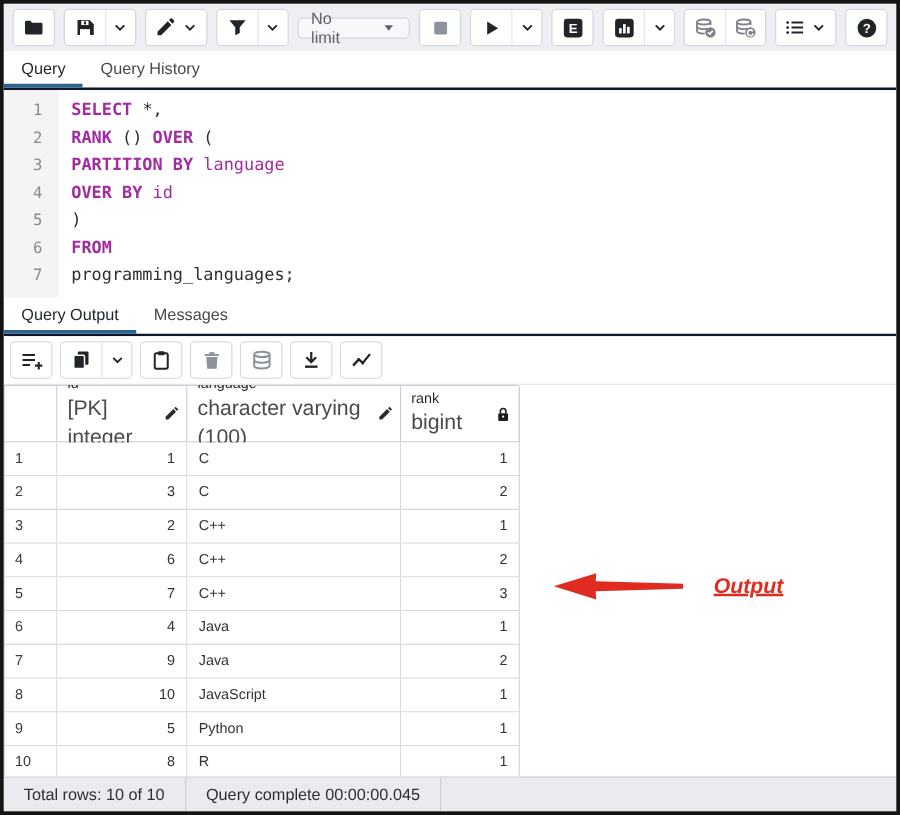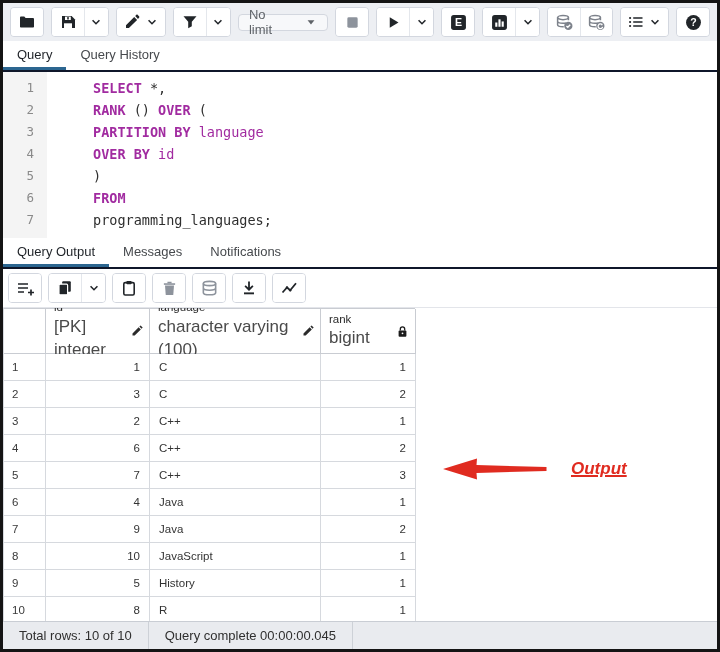--- a/index.html
+++ b/index.html
@@ -25,21 +25,21 @@
   .tabbar { display:flex; background:#fff; border-bottom:2px solid #0f172a; flex:0 0 31px; }
   .tab { padding:0 14px; display:flex; align-items:center; font-size:13px; color:#46494d;
          border-bottom:3px solid transparent; cursor:pointer; }
   .tab.active { color:#1f2328; border-bottom-color:#2c6690; }
 
   
   .editor { display:flex; flex:0 0 166px; background:#fff; font-family:"DejaVu Sans Mono", monospace; font-size:13.5px; }
   .gutter { width:44px; background:#f4f4f4; color:#8a8a8a; text-align:right; padding:5px 13px 0 0; }
   .gutter div { height:22px; line-height:22px; font-size:12.5px; }
   .code { padding:5px 0 0 10px; color:#2e2e2e; flex:1; }
-  .code .ln { height:22px; line-height:22px; white-space:pre;margin-left:36px; }
+  .code .ln { height:22px; line-height:22px; white-space:pre; }
   .kw { color:#a12ba0; font-weight:bold; }
   .idn { color:#a12ba0; }
 
   
   .results { flex:1 1 auto; background:#fff; position:relative; overflow:hidden; }
   .grid { display:grid; grid-template-columns:42px 104px 171px 95px; width:412px;
           border-left:1px solid #d6d9de; font-size:11.5px; color:#333; }
   .hcell { background:#fff; border-right:1px solid #c9ccd2; border-bottom:1px solid #c9ccd2;
            height:45px; padding:5px 6px 5px 8px; display:flex; align-items:center; justify-content:space-between; cursor:pointer;}
   .hname { font-size:11.5px; color:#2b2b2b; line-height:1.35; }
@@ -275,23 +275,20 @@
     </div>
   </div>
 
   <div class="tabbar">
     <div class="tab active">
         <span>Query Output</span>
       </div>
     <div class="tab">
         <span>Messages</span>
       </div>
-    <div class="tab">
-        <span>Notifications</span>
-      </div>
   </div>
 
   <div class="toolbar2">
     <div class="btn-group">
       <button class="tbtn">
         <span>
             <svg width="17" height="17" viewBox="0 0 17 17">
               <g stroke="currentColor" stroke-width="1.7" fill="none">
                 <path d="M1 4h10M1 8h10M1 12h6"></path>
                 <path d="M11 12.5h6M14 9.5v6"></path>
@@ -448,21 +445,21 @@
       <div class="cell left">Java</div>
       <div class="cell right">2</div>
 
       <div class="cell num">8</div>
       <div class="cell right">10</div>
       <div class="cell left">JavaScript</div>
       <div class="cell right">1</div>
 
       <div class="cell num">9</div>
       <div class="cell right">5</div>
-      <div class="cell left">History</div>
+      <div class="cell left">Python</div>
       <div class="cell right">1</div>
 
       <div class="cell num">10</div>
       <div class="cell right">8</div>
       <div class="cell left">R</div>
       <div class="cell right">1</div>
     </div>
 
     <div class="annotation">
       <span>

